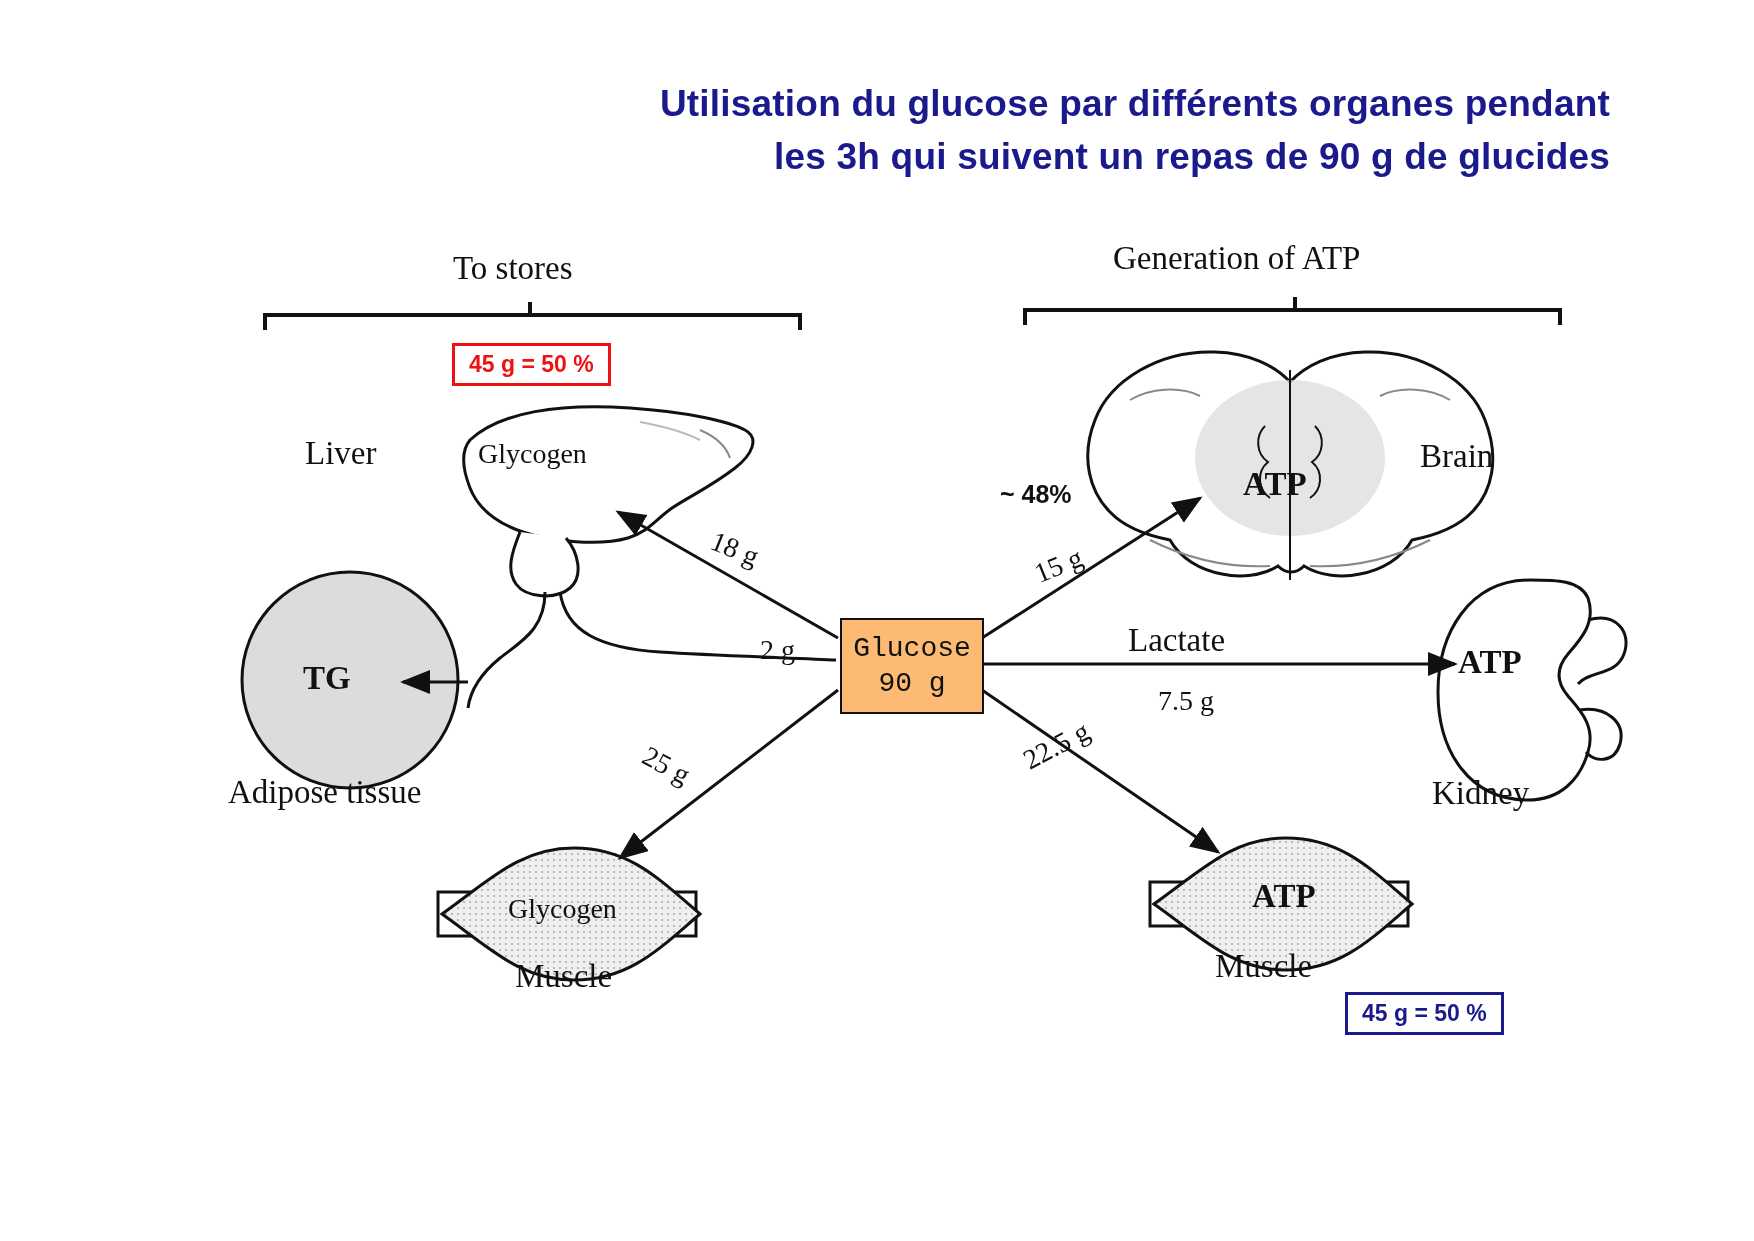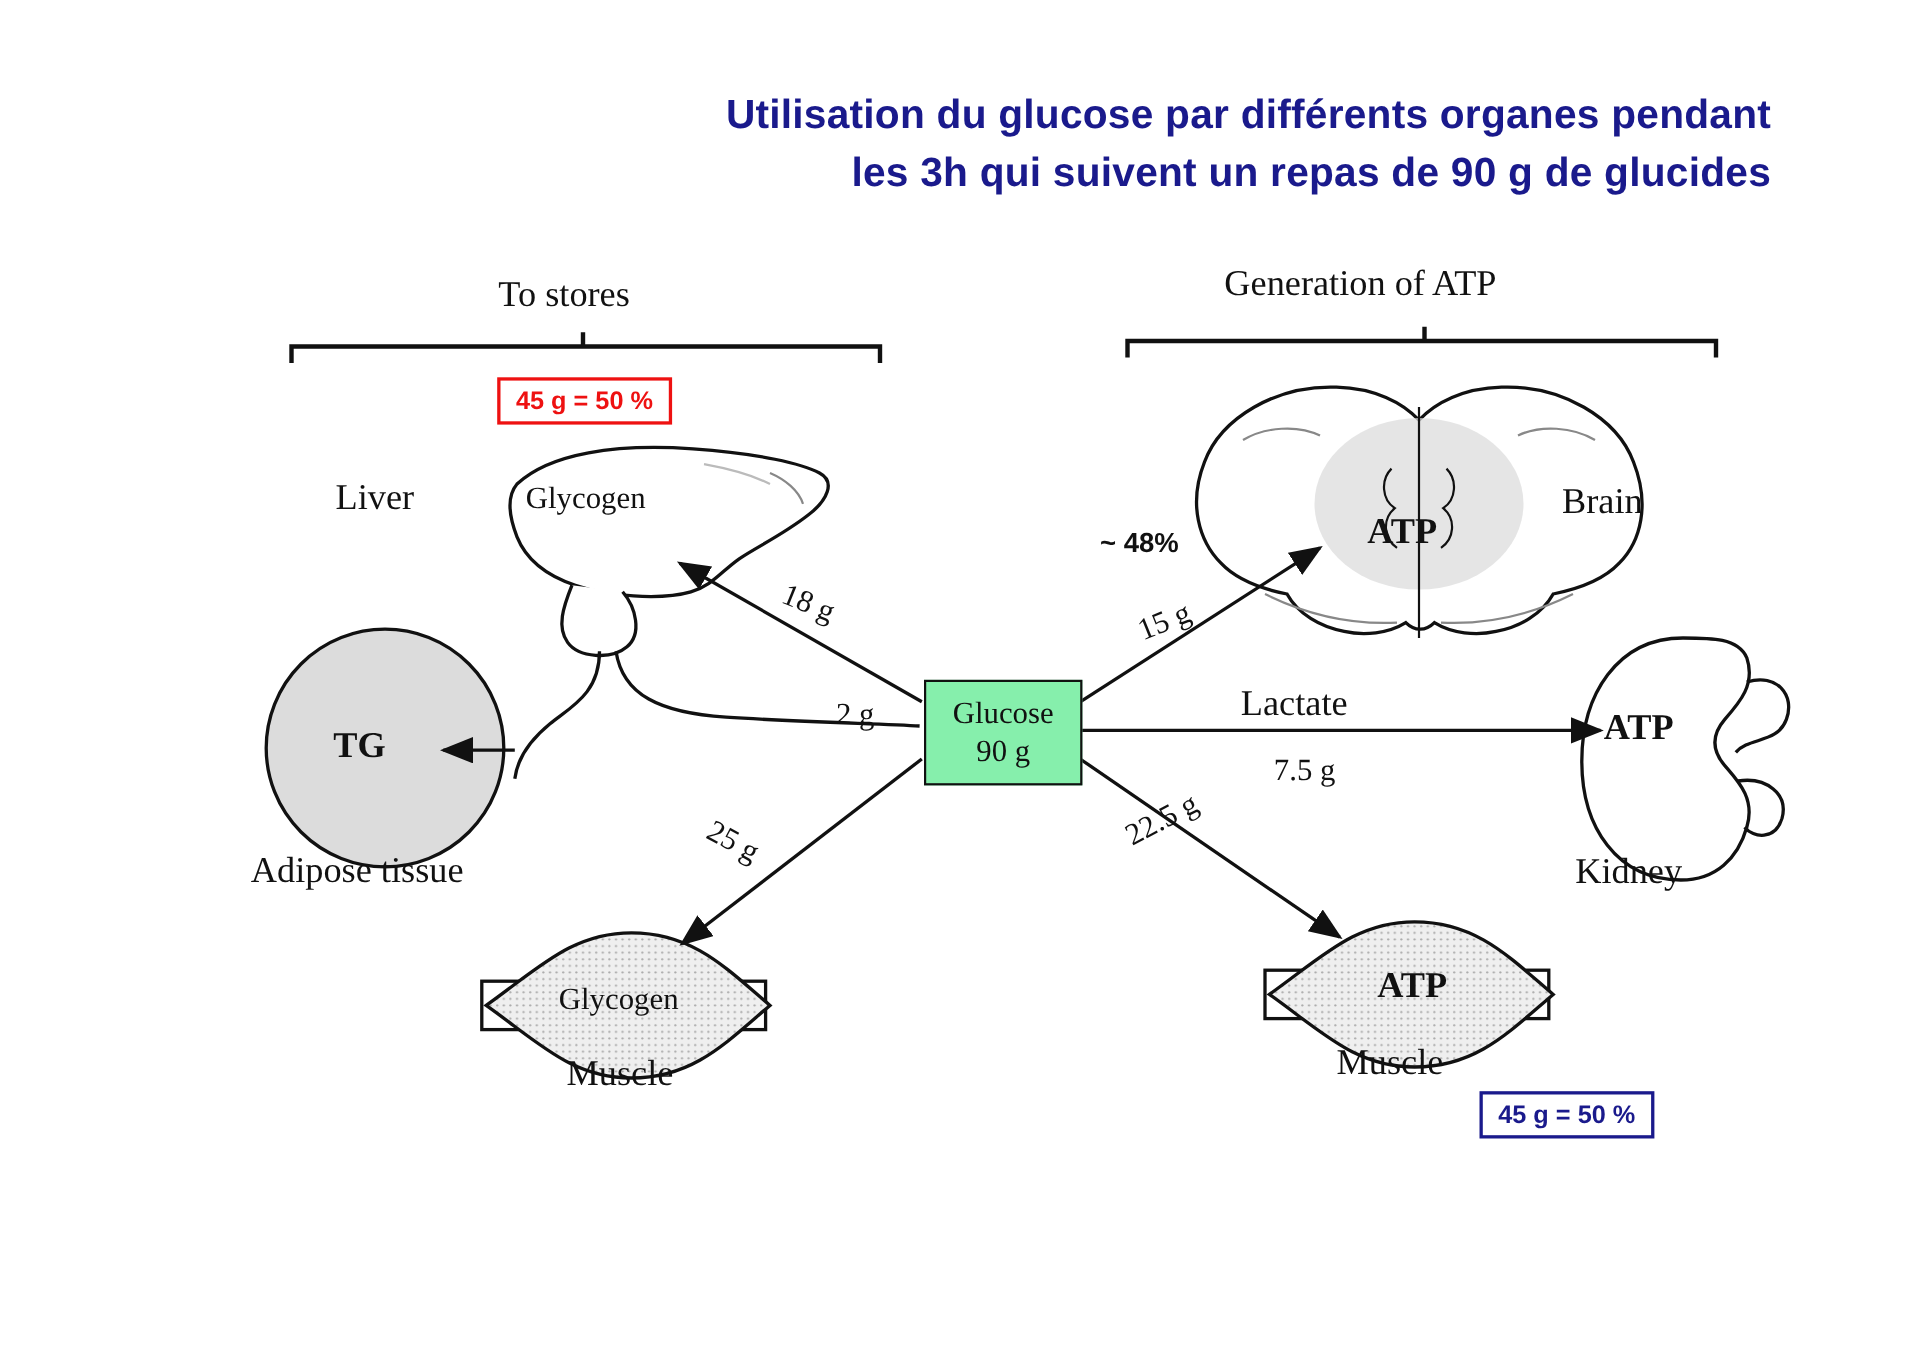--- a/index.html
+++ b/index.html
@@ -63,26 +63,26 @@
   .rot-l25 { transform: rotate(28deg); transform-origin: left top; }
 
   
   .glucose-box {
     position: absolute;
     left: 840px;
     top: 378px;
     width: 140px;
     height: 92px;
     border: 2px solid #111;
-    background: #86efac;
+    background: #fdba74;
     display: flex;
     flex-direction: column;
     align-items: center;
     justify-content: center;
-    font-family: Liberation Serif, serif;
+    font-family: Liberation Mono, monospace;
     font-size: 28px;
     color: #111;
     line-height: 1.25;
   }
 
   
   .callout {
     position: absolute;
     font-family: "Liberation Sans", sans-serif;
     font-weight: bold;

